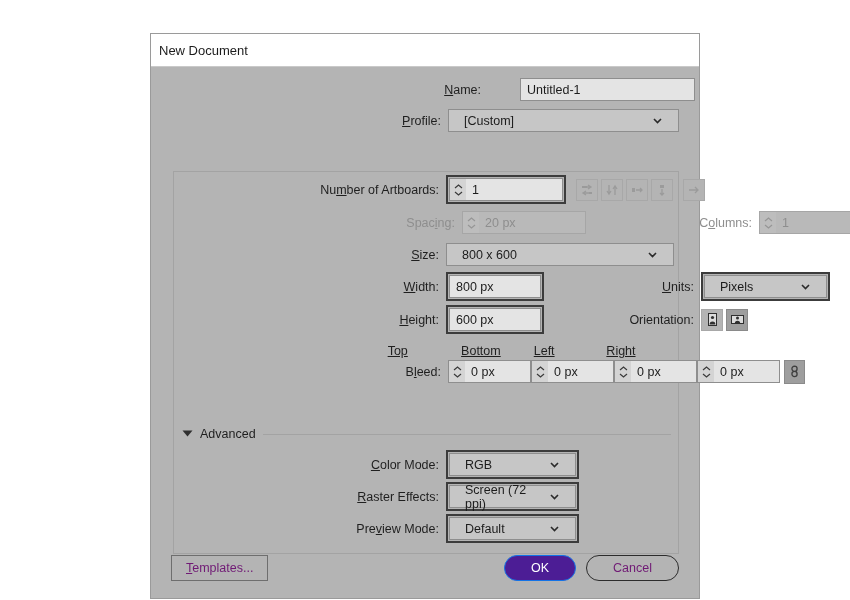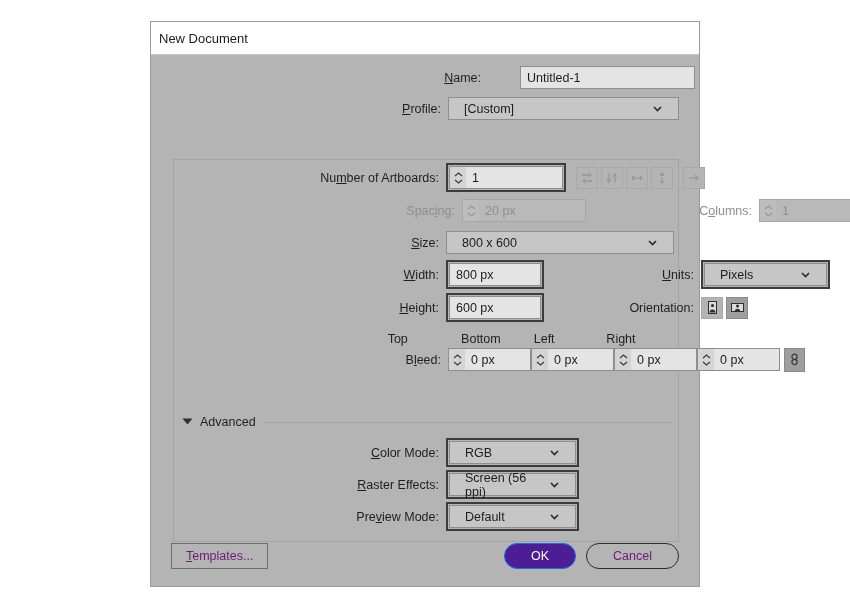--- a/index.html
+++ b/index.html
@@ -3,21 +3,21 @@
 <meta charset="utf-8">
 <style>
   html,body{margin:0;padding:0;}
   body{
     width:850px;height:600px;background:#ffffff;
     font-family:"Liberation Sans", sans-serif;
     font-size:12.5px;color:#1c1c1c;
     overflow:hidden;
   }
   .dialog{
-    position:absolute;left:150px;top:21px;width:550px;height:566px;
+    position:absolute;left:150px;top:33px;width:550px;height:566px;
     background:#b4b4b4;border:1px solid #9a9a9a;box-sizing:border-box;
     display:flex;flex-direction:column;
   }
   .titlebar{
     height:33px;background:#ffffff;border-bottom:1px solid #c9c9c9;
     display:flex;align-items:center;padding:0 0 0 8px;box-sizing:border-box;flex:none;
   }
   .titlebar .ttl{font-size:13px;color:#1c1c1c;}
 
   .body{position:relative;flex:1;}
@@ -249,21 +249,21 @@
       </div>
       <div class="iconbtn sel">
         <svg width="15" height="15" viewBox="0 0 15 15">
           <rect x="1.5" y="3.5" width="12" height="8" fill="#dcdcdc" stroke="#2f2f2f" stroke-width="1"></rect>
           <circle cx="7.5" cy="6" r="1.5" fill="#2f2f2f"></circle>
           <path d="M4.8 11.5 a2.7 2.8 0 0 1 5.4 0z" fill="#2f2f2f"></path>
         </svg>
       </div>
     </div>
 
-    <div class="bleedhdr" style="position:absolute;left:0;top:277px;right:20px;">
+    <div class="bleedhdr" style="position:absolute;left:0;top:277px;right:20px;text-decoration:underline;">
       <span style="width:290px;"></span>
       <span style="width:90px;padding-left:0;">Top</span>
       <span style="width:89px;">Bottom</span>
       <span style="width:89px;">Left</span>
       <span style="width:89px;">Right</span>
     </div>
 
     <div class="row" style="position:absolute;left:0;top:292px;right:20px;">
       <span class="lbl" style="width:290px;">B<span class="u">l</span>eed:</span>
 
@@ -343,21 +343,21 @@
               </svg>
           </span>
         </div>
       </div>
     </div>
 
     <div class="row" style="position:absolute;left:0;top:417px;">
       <span class="lbl" style="width:288px;"><span class="u">R</span>aster Effects:</span>
       <div class="focus">
         <div class="select" style="width:127px;">
-          <span class="cv">Screen (56 ppi)</span>
+          <span class="cv">Screen (72 ppi)</span>
           <span class="chev">
             <svg viewBox="0 0 11 11">
                 <path d="M2 4 L5.5 7.5 L9 4" stroke="#2a2a2a" stroke-width="1.6" fill="none"></path>
               </svg>
           </span>
         </div>
       </div>
     </div>
 
     <div class="row" style="position:absolute;left:0;top:449px;">

